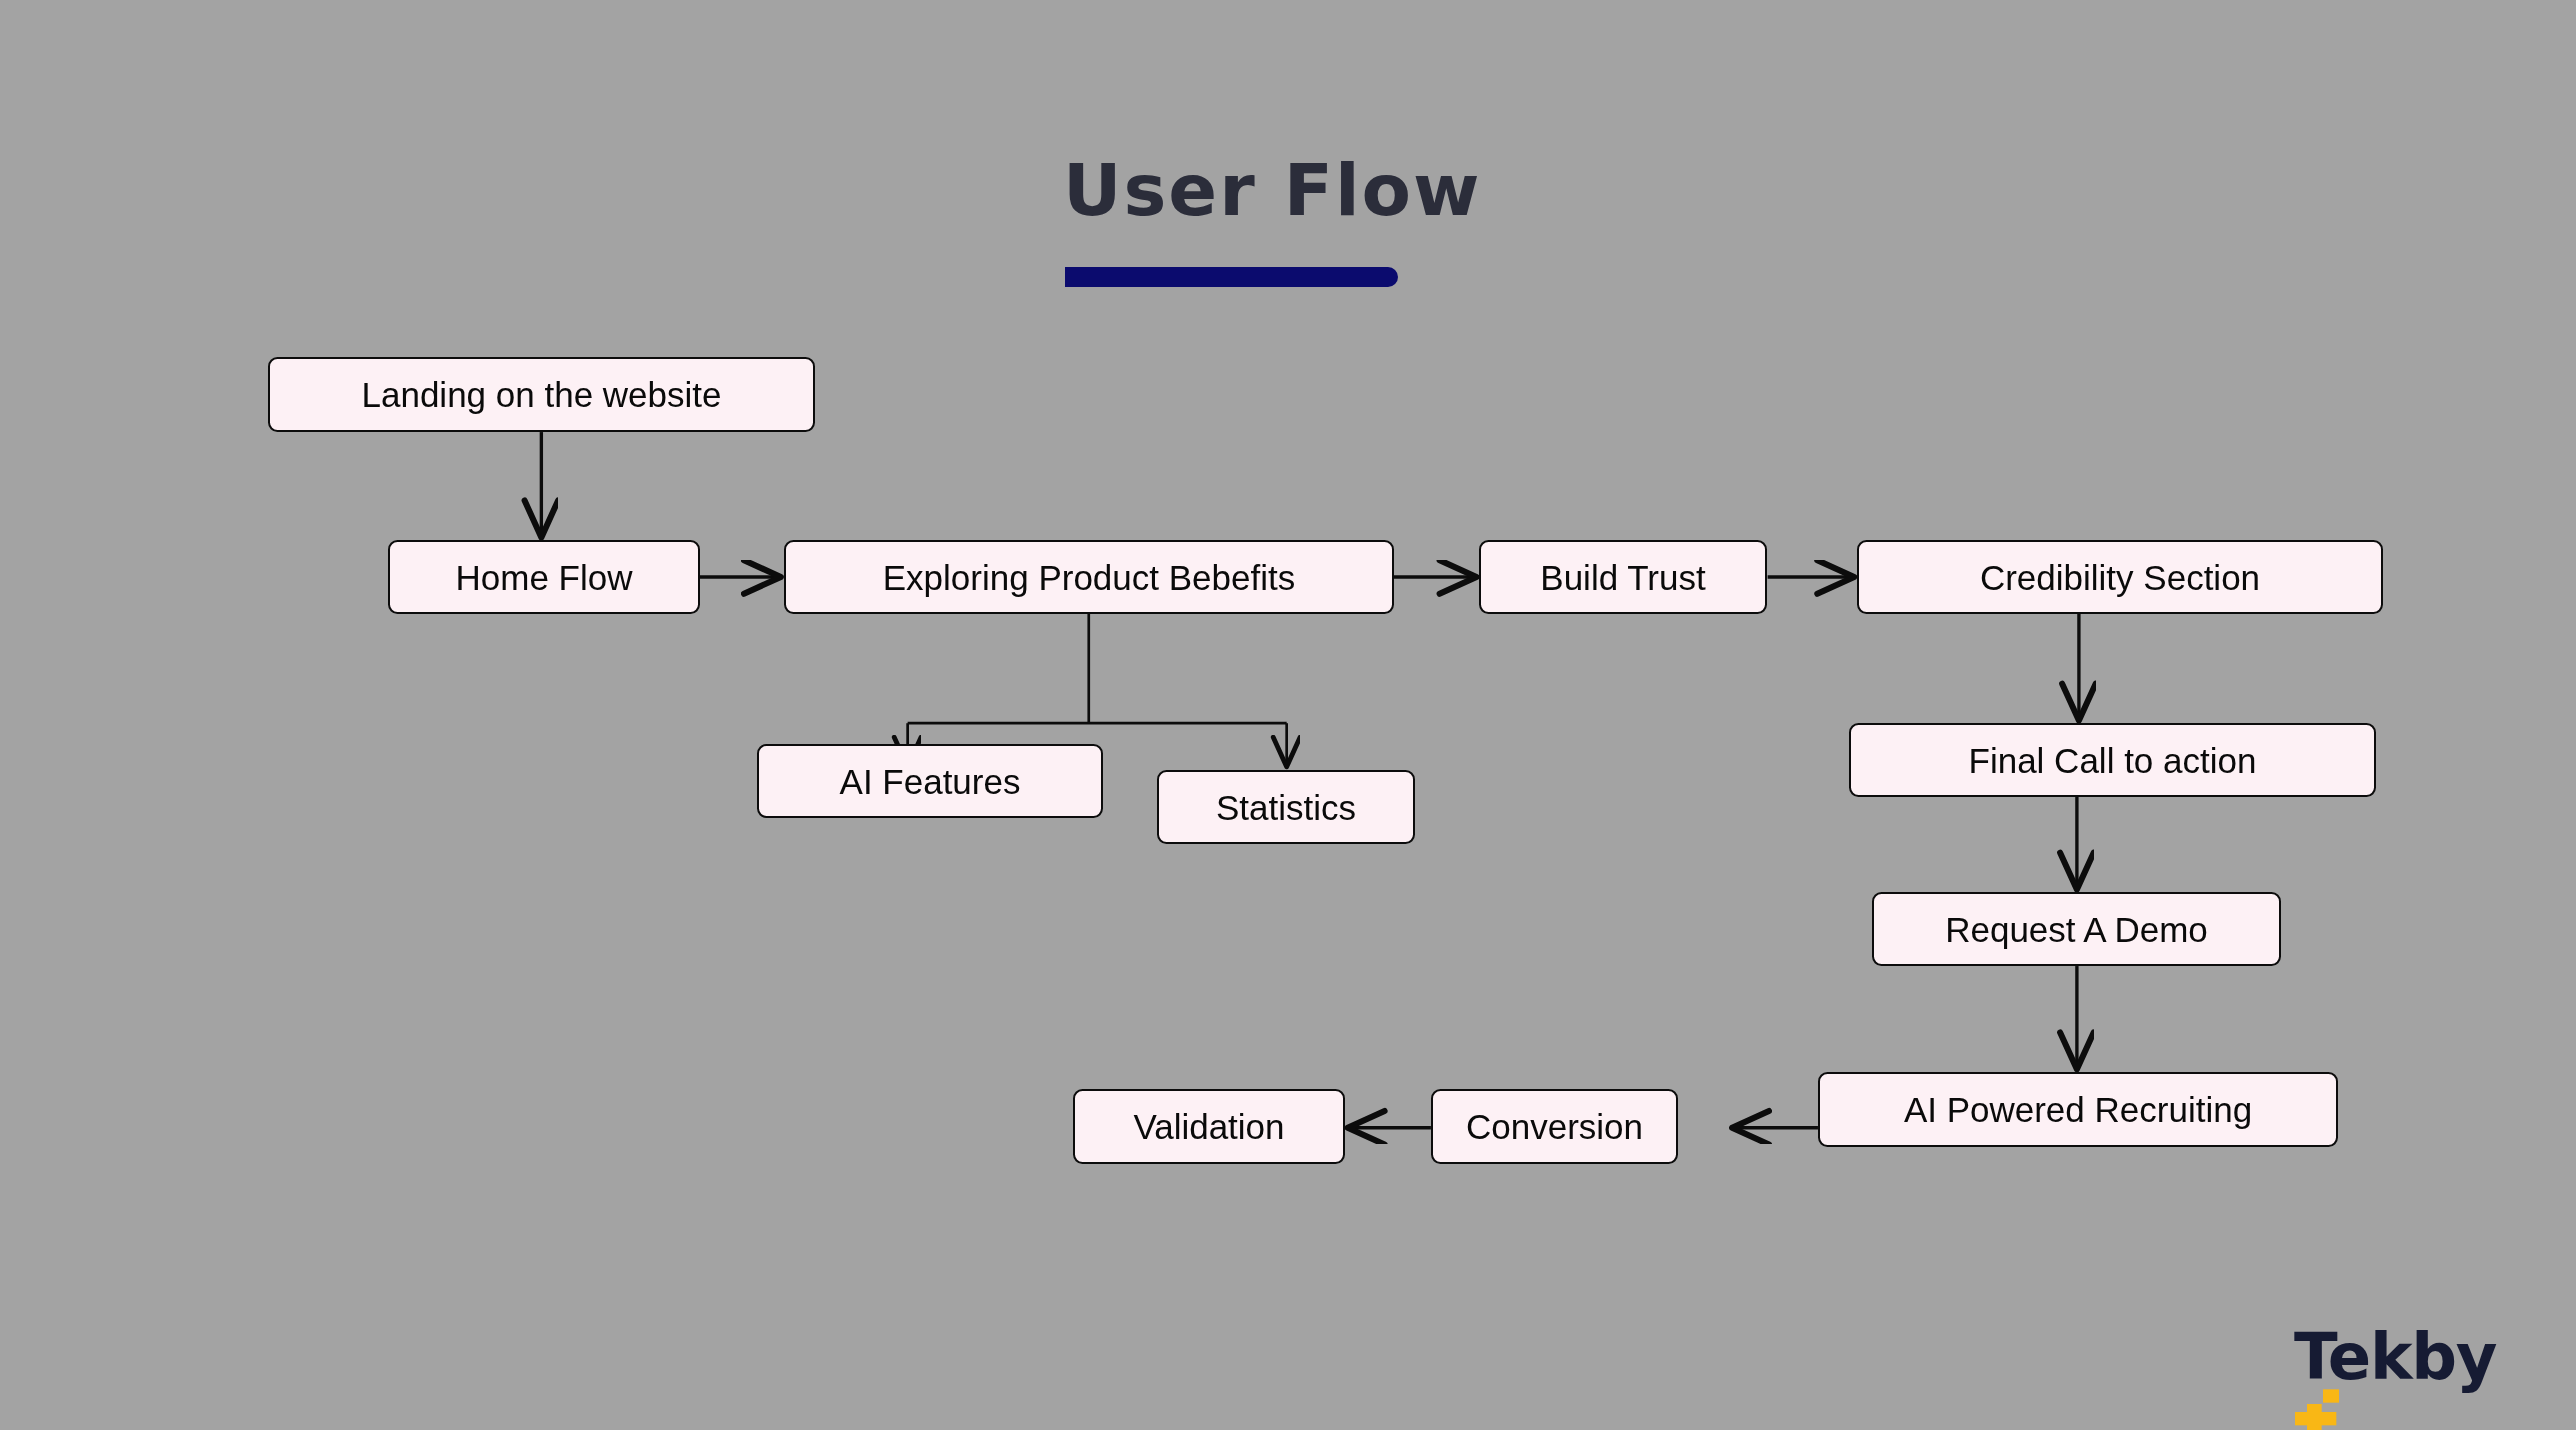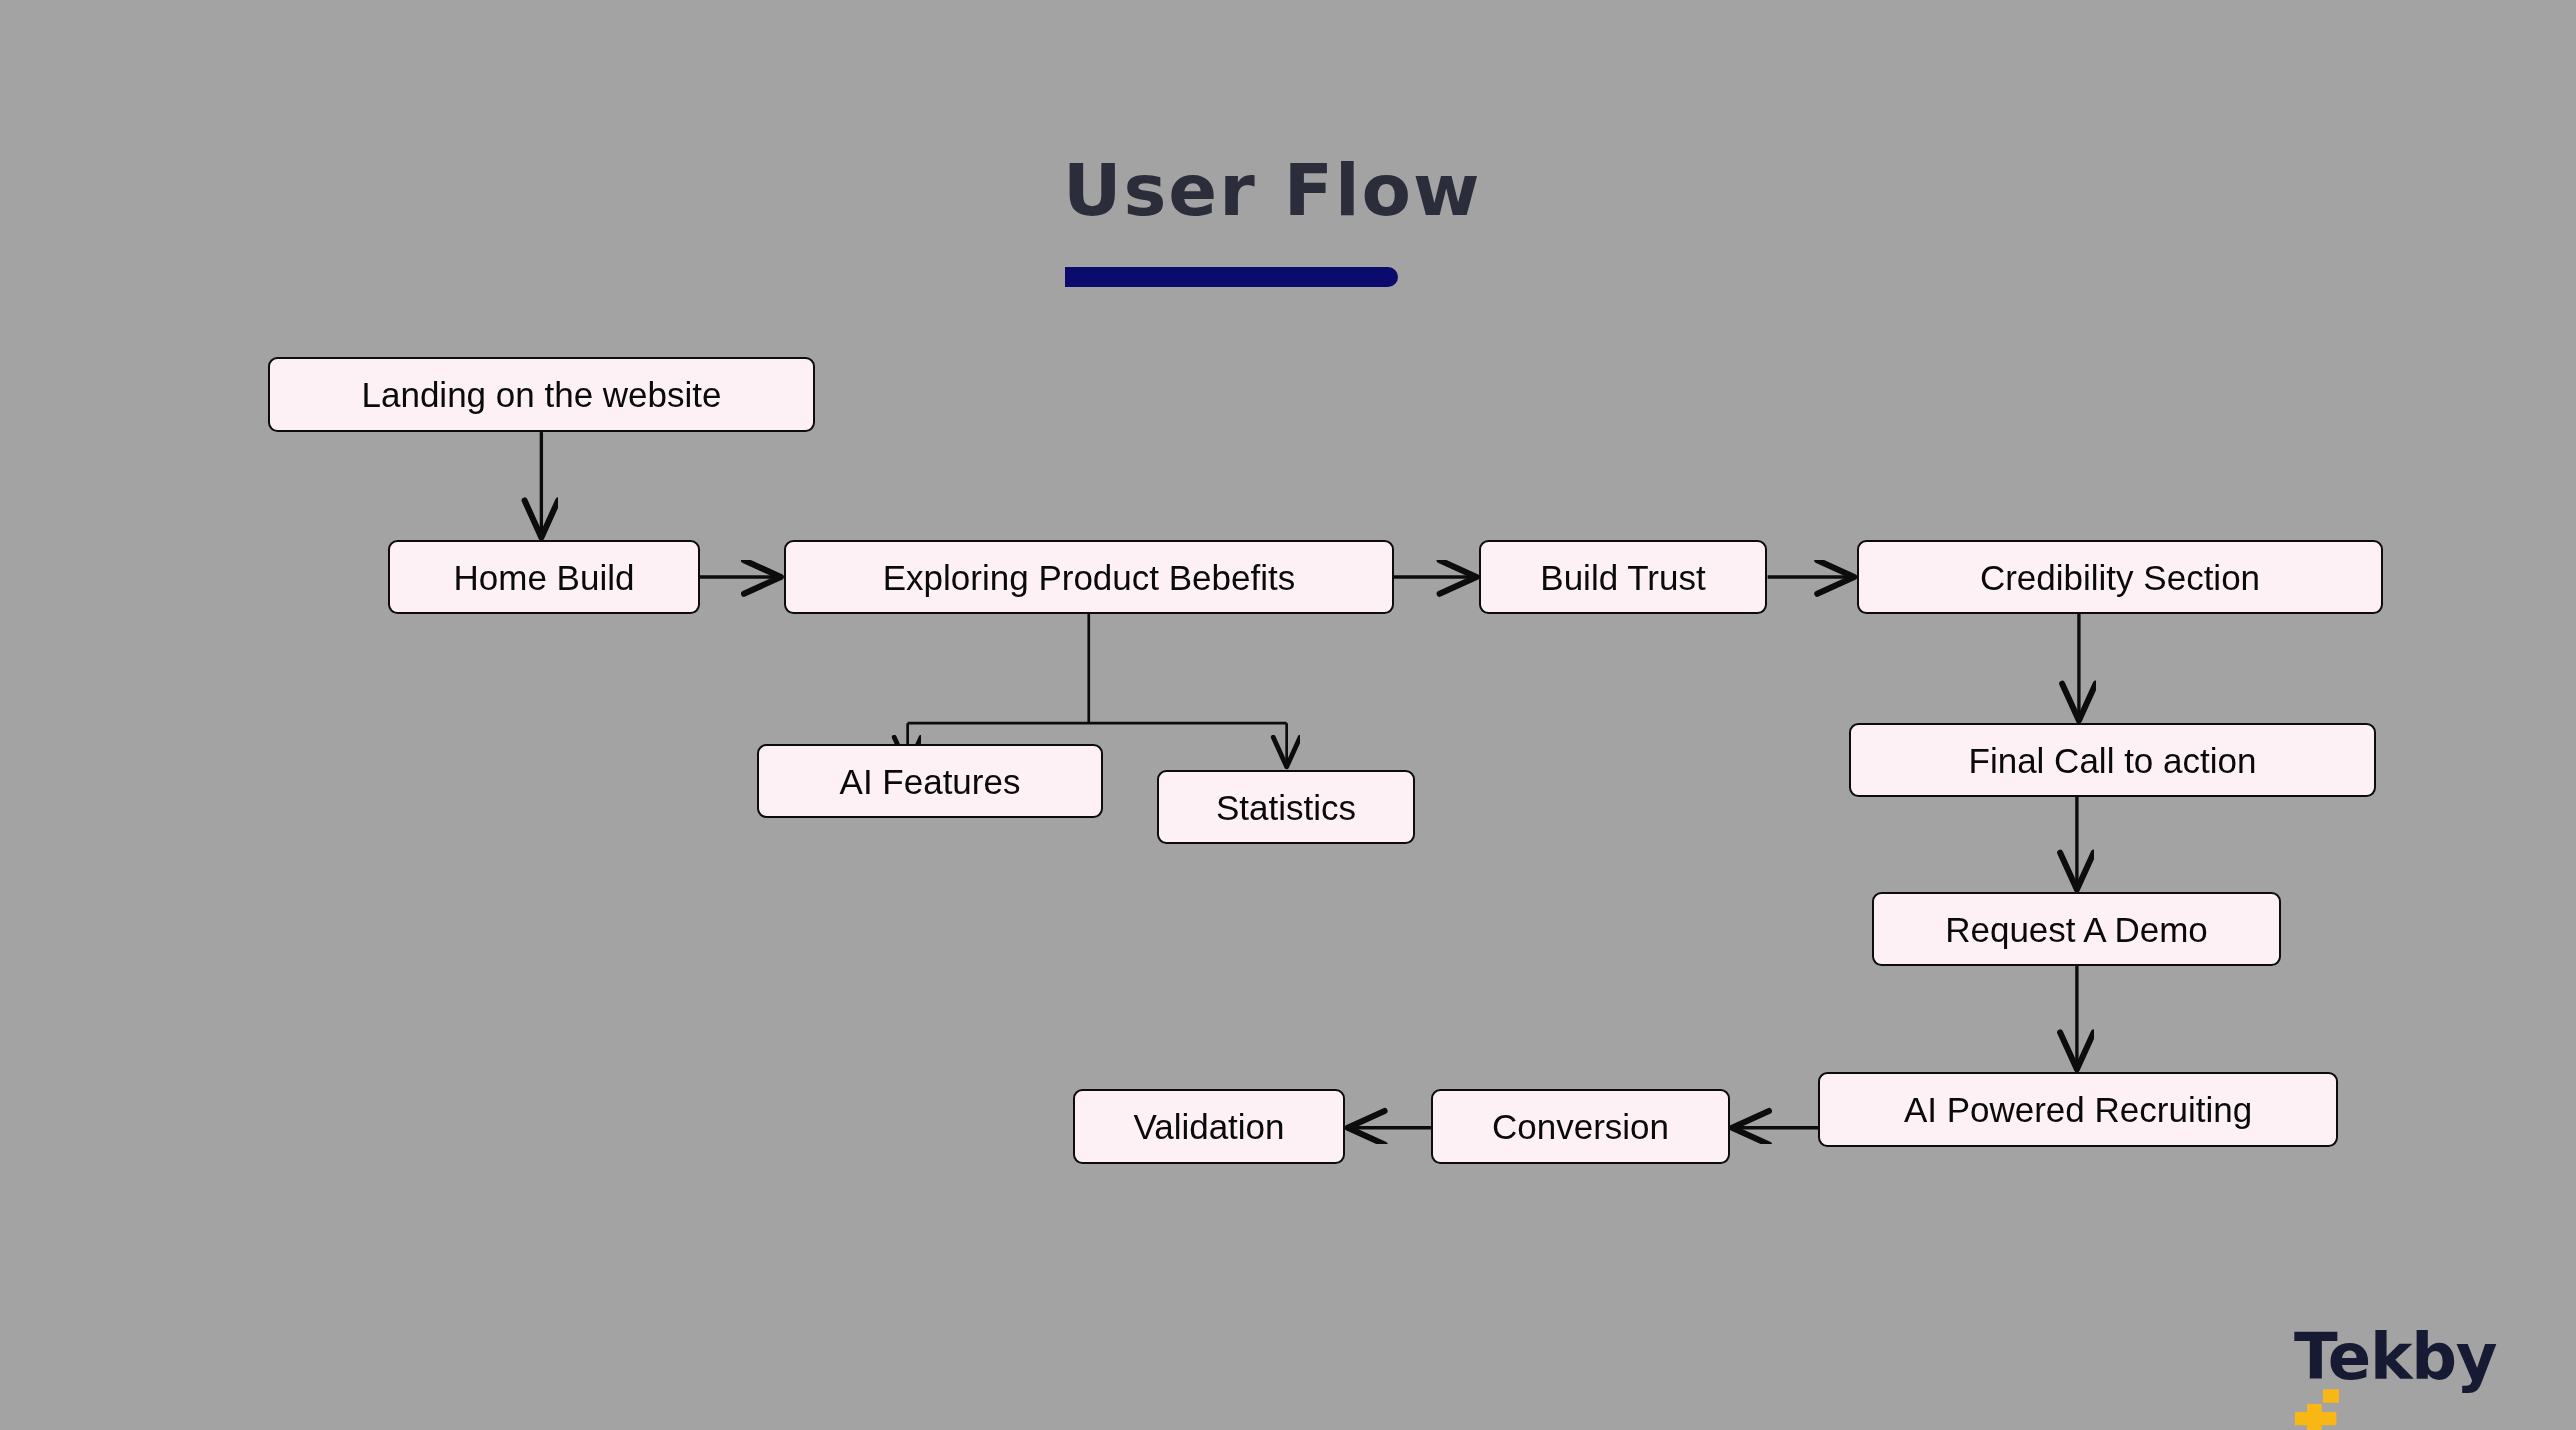--- a/index.html
+++ b/index.html
@@ -136,30 +136,30 @@
 
       <line x1="3096" y1="1440" x2="3096" y2="1589" marker-end="url(#arrow)"></line>
 
       <line x1="2710" y1="1681" x2="2587" y2="1681" marker-end="url(#arrow)"></line>
 
       <line x1="2133" y1="1681" x2="2014" y2="1681" marker-end="url(#arrow)"></line>
     </g>
   </svg>
 
   <div class="node" style="left: 268px; top: 357px; width: 547px; height: 75px; background: rgb(253, 241, 245); border-color: rgb(12, 12, 12); color: rgb(10, 10, 10);">Landing on the website</div>
-  <div class="node" style="left: 388px; top: 540px; width: 312px; height: 74px; background: rgb(253, 241, 245); border-color: rgb(12, 12, 12); color: rgb(10, 10, 10);">Home Build</div>
+  <div class="node" style="left: 388px; top: 540px; width: 312px; height: 74px; background: rgb(253, 241, 245); border-color: rgb(12, 12, 12); color: rgb(10, 10, 10);">Home Flow</div>
   <div class="node" style="left: 784px; top: 540px; width: 610px; height: 74px; background: rgb(253, 241, 245); border-color: rgb(12, 12, 12); color: rgb(10, 10, 10);">Exploring Product Bebefits</div>
   <div class="node" style="left: 1479px; top: 540px; width: 288px; height: 74px; background: rgb(253, 241, 245); border-color: rgb(12, 12, 12); color: rgb(10, 10, 10);">Build Trust</div>
   <div class="node" style="left: 1857px; top: 540px; width: 526px; height: 74px; background: rgb(253, 241, 245); border-color: rgb(12, 12, 12); color: rgb(10, 10, 10);">Credibility Section</div>
   <div class="node" style="left: 757px; top: 744px; width: 346px; height: 74px; background: rgb(253, 241, 245); border-color: rgb(12, 12, 12); color: rgb(10, 10, 10);">AI Features</div>
   <div class="node" style="left: 1157px; top: 770px; width: 258px; height: 74px; background: rgb(253, 241, 245); border-color: rgb(12, 12, 12); color: rgb(10, 10, 10);">Statistics</div>
   <div class="node" style="left: 1849px; top: 723px; width: 527px; height: 74px; background: rgb(253, 241, 245); border-color: rgb(12, 12, 12); color: rgb(10, 10, 10);">Final Call to action</div>
   <div class="node" style="left: 1872px; top: 892px; width: 409px; height: 74px; background: rgb(253, 241, 245); border-color: rgb(12, 12, 12); color: rgb(10, 10, 10);">Request A Demo</div>
   <div class="node" style="left: 1818px; top: 1072px; width: 520px; height: 75px; background: rgb(253, 241, 245); border-color: rgb(12, 12, 12); color: rgb(10, 10, 10);">AI Powered Recruiting</div>
-  <div class="node" style="left: 1431px; top: 1089px; width: 299px; height: 75px; background: rgb(253, 241, 245); border-color: rgb(12, 12, 12); color: rgb(10, 10, 10);">Conversion</div>
+  <div class="node" style="left: 1431px; top: 1089px; width: 247px; height: 75px; background: rgb(253, 241, 245); border-color: rgb(12, 12, 12); color: rgb(10, 10, 10);">Conversion</div>
   <div class="node" style="left: 1073px; top: 1089px; width: 272px; height: 75px; background: rgb(253, 241, 245); border-color: rgb(12, 12, 12); color: rgb(10, 10, 10);">Validation</div>
 
   <div id="logo">
     <span id="logo-text" style="color: rgb(22, 27, 51);">Tekby</span>
     <span id="logo-mark">
       <svg width="44" height="70" viewBox="0 0 66 104" xmlns="http://www.w3.org/2000/svg">
         <g id="logo-accent-shapes" fill="#f9b715">
           <rect x="42" y="0" width="24" height="20"></rect>
           <rect x="18" y="22" width="22" height="82"></rect>
           <rect x="0" y="34" width="62" height="20"></rect>

